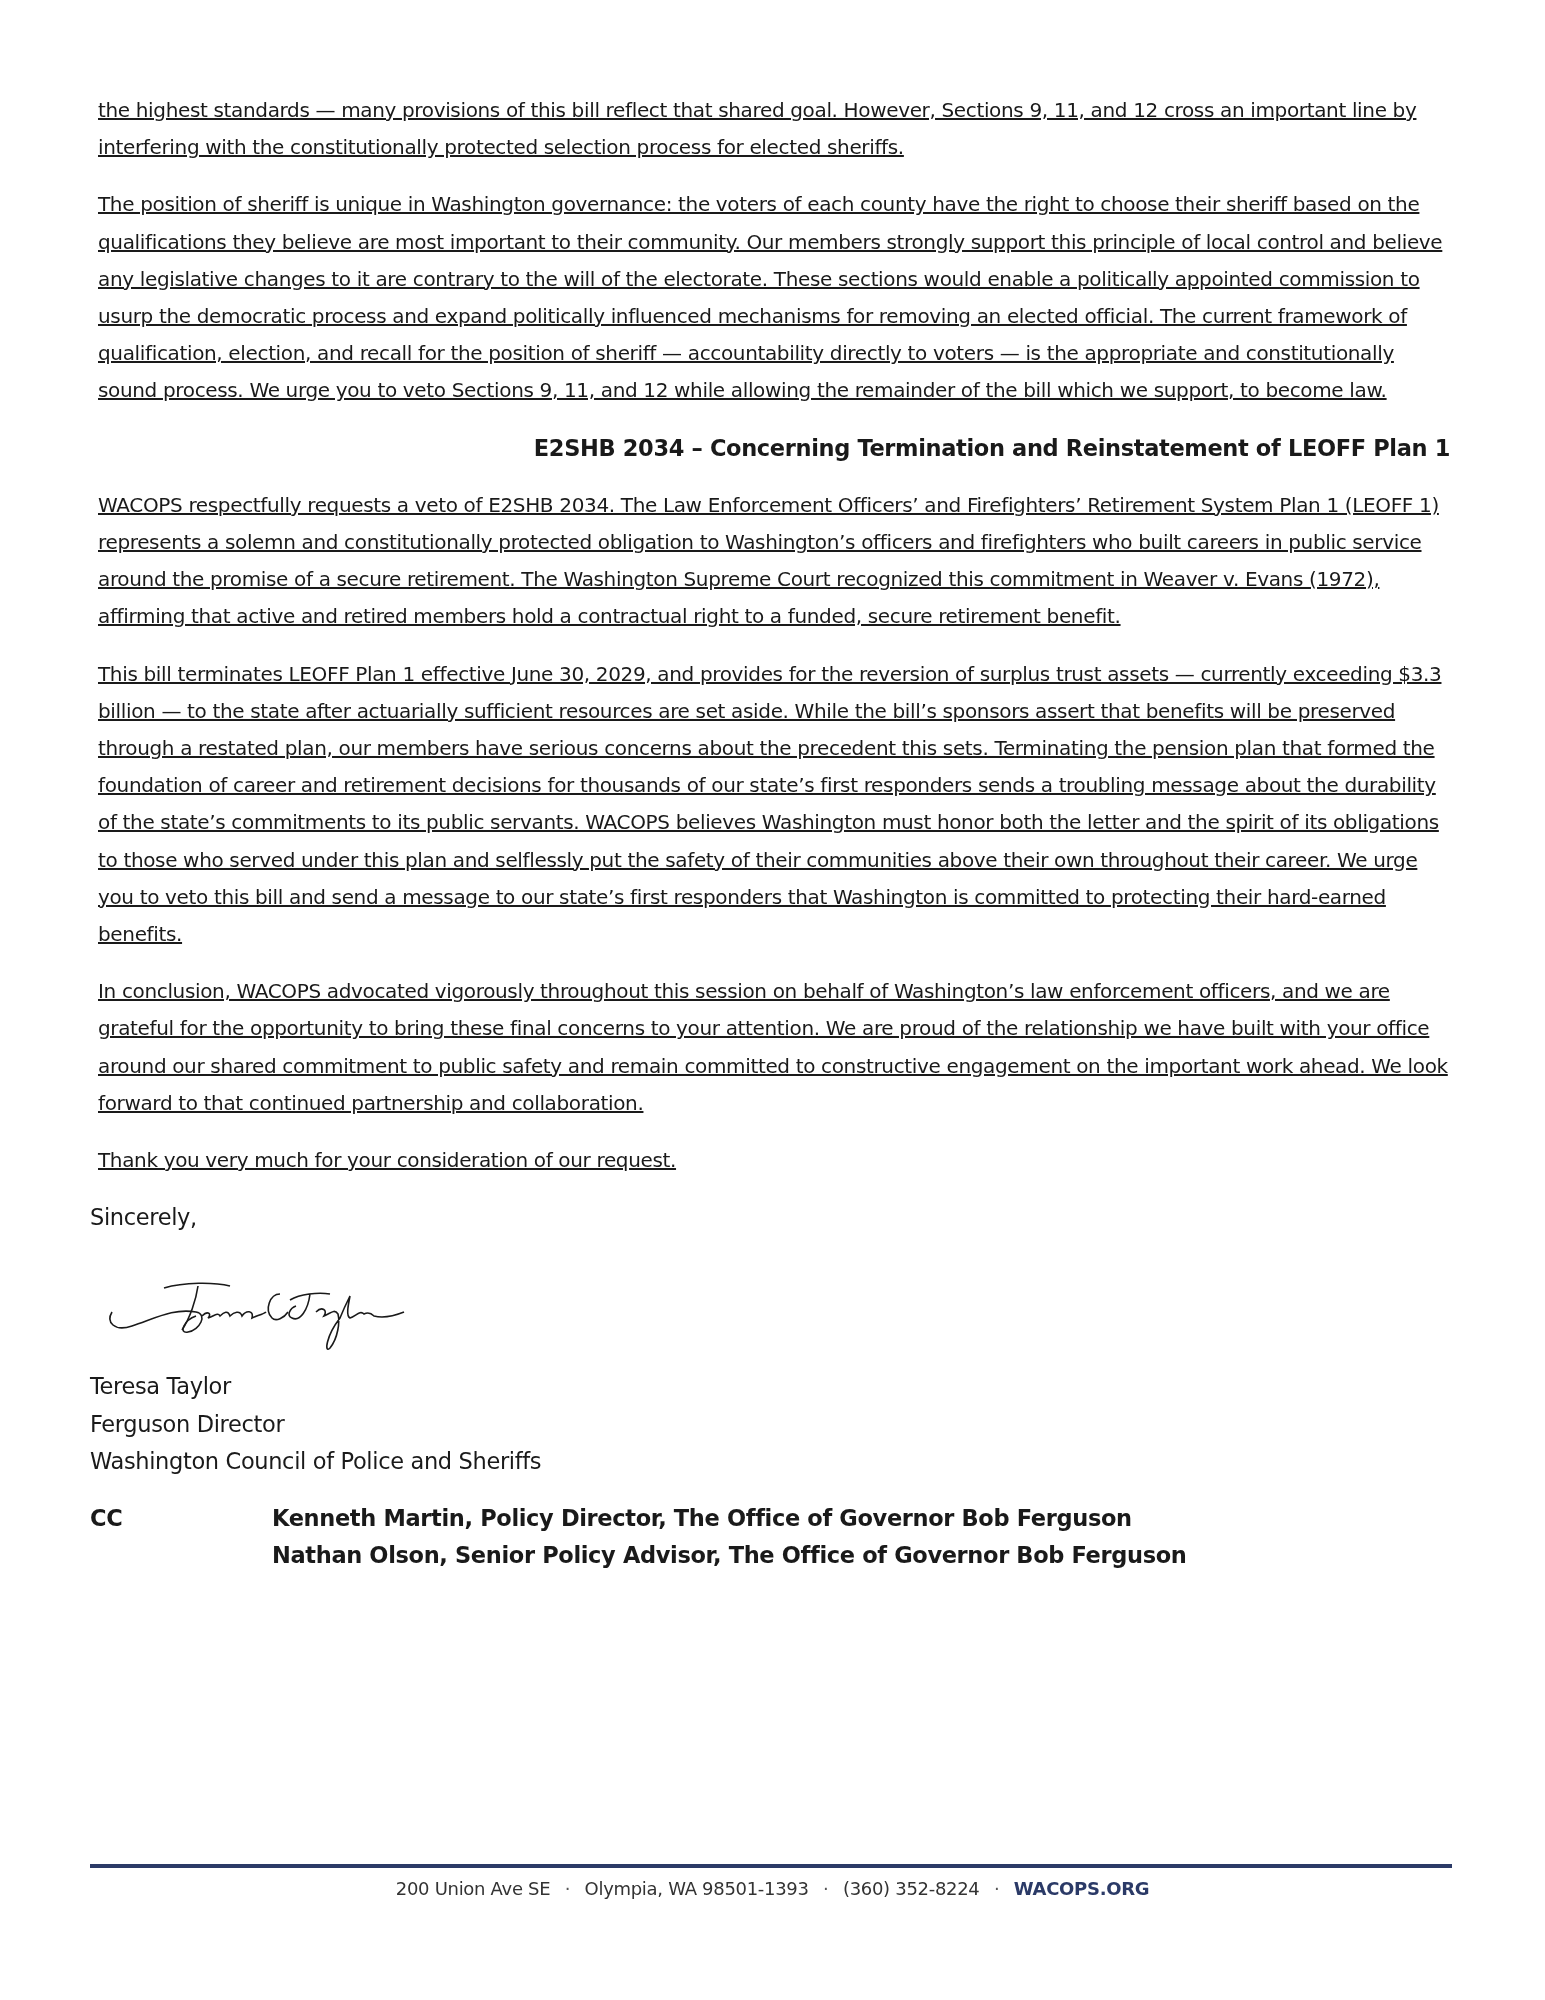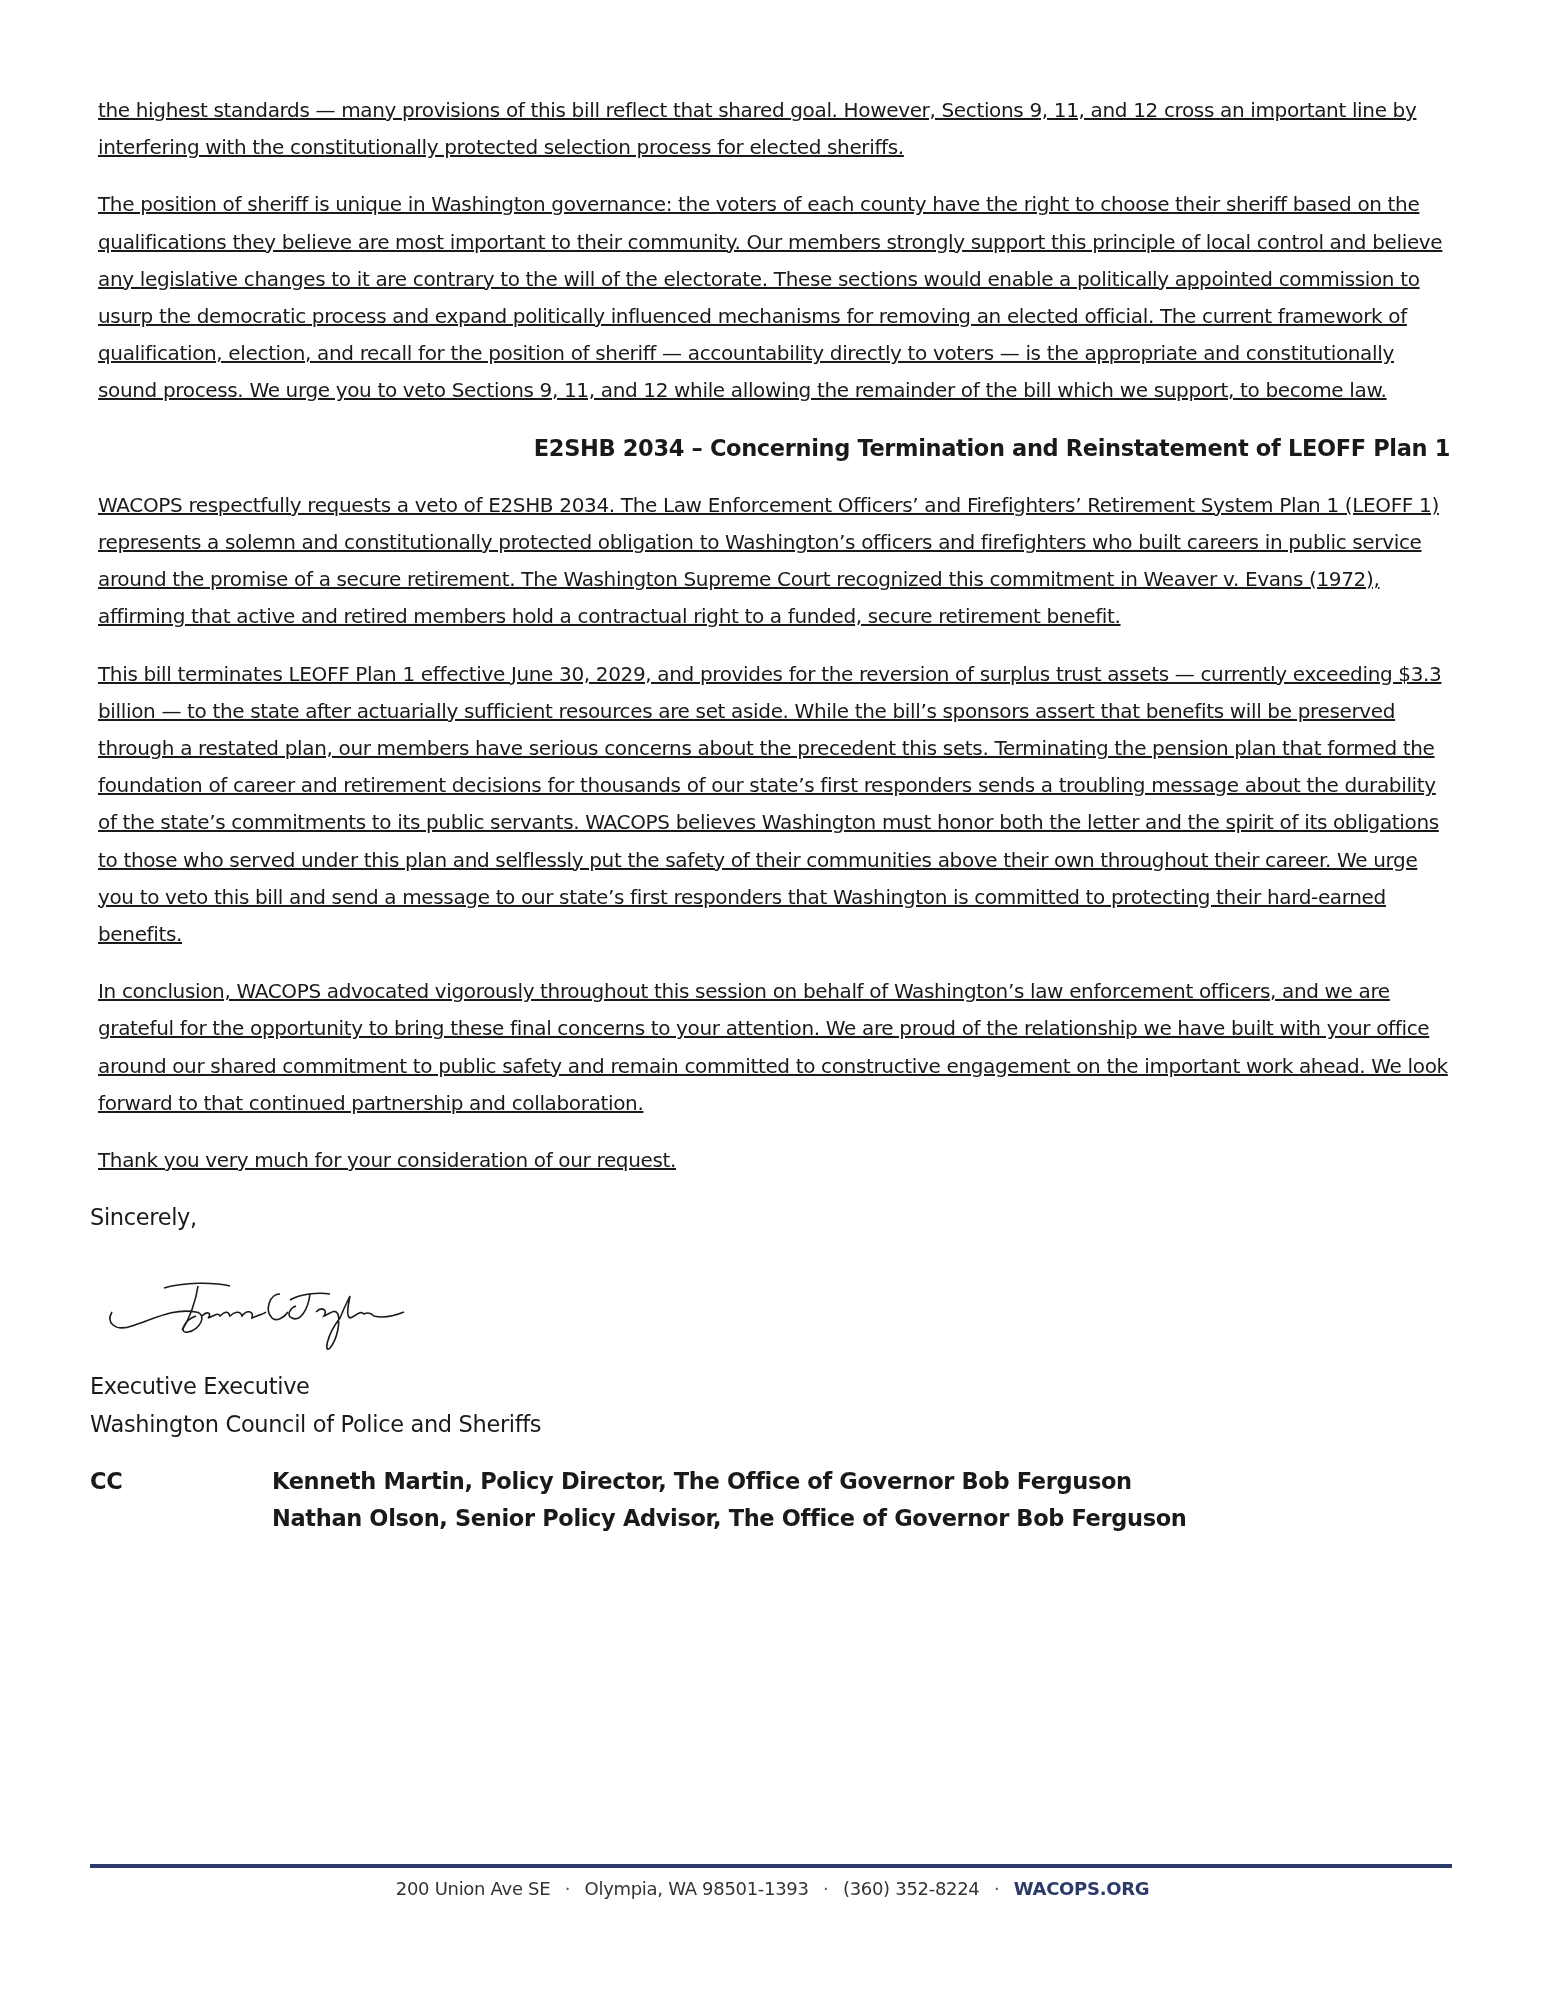--- a/index.html
+++ b/index.html
@@ -59,21 +59,22 @@
       <path d="M8,52 C2,62 10,72 28,66 C52,58 70,48 92,52 C104,54 96,70 84,72 C74,74 80,60 92,56" fill="none" stroke="#1a1a1a" stroke-width="1.6"></path>
       <path d="M60,28 C80,22 110,22 126,26 M94,26 C92,40 86,58 78,70" fill="none" stroke="#1a1a1a" stroke-width="1.6"></path>
       <path d="M98,56 C104,50 108,54 104,58 C110,56 114,52 116,56 C120,52 124,50 126,56 C130,52 136,50 138,56 C142,50 150,50 148,58 C152,56 160,54 162,52" fill="none" stroke="#1a1a1a" stroke-width="1.6"></path>
       <path d="M176,34 C166,34 160,50 168,58 C172,62 180,58 184,52" fill="none" stroke="#1a1a1a" stroke-width="1.6"></path>
       <path d="M186,40 C196,34 214,32 226,34 M206,34 C204,50 196,62 188,58 C182,56 186,48 192,46" fill="none" stroke="#1a1a1a" stroke-width="1.6"></path>
       <path d="M212,52 C218,46 224,50 220,56 C226,54 230,48 234,54 C236,62 234,78 226,88 C220,94 222,76 236,58 C240,48 244,40 246,36 C244,46 242,56 246,58 C252,56 256,50 260,54 C264,52 268,54 270,56 C278,58 290,56 300,52" fill="none" stroke="#1a1a1a" stroke-width="1.6"></path>
     </svg>
   </div>
 
   <div class="sig-block">
-    <div>Executive Executive</div>
+    <div>Teresa Taylor</div>
+    <div>Ferguson Director</div>
     <div>Washington Council of Police and Sheriffs</div>
   </div>
 
   <div class="cc">
     <div class="cc-label">CC</div>
     <div>
       <div>Kenneth Martin, Policy Director, The Office of Governor Bob Ferguson</div>
       <div>Nathan Olson, Senior Policy Advisor, The Office of Governor Bob Ferguson</div>
     </div>
   </div>

